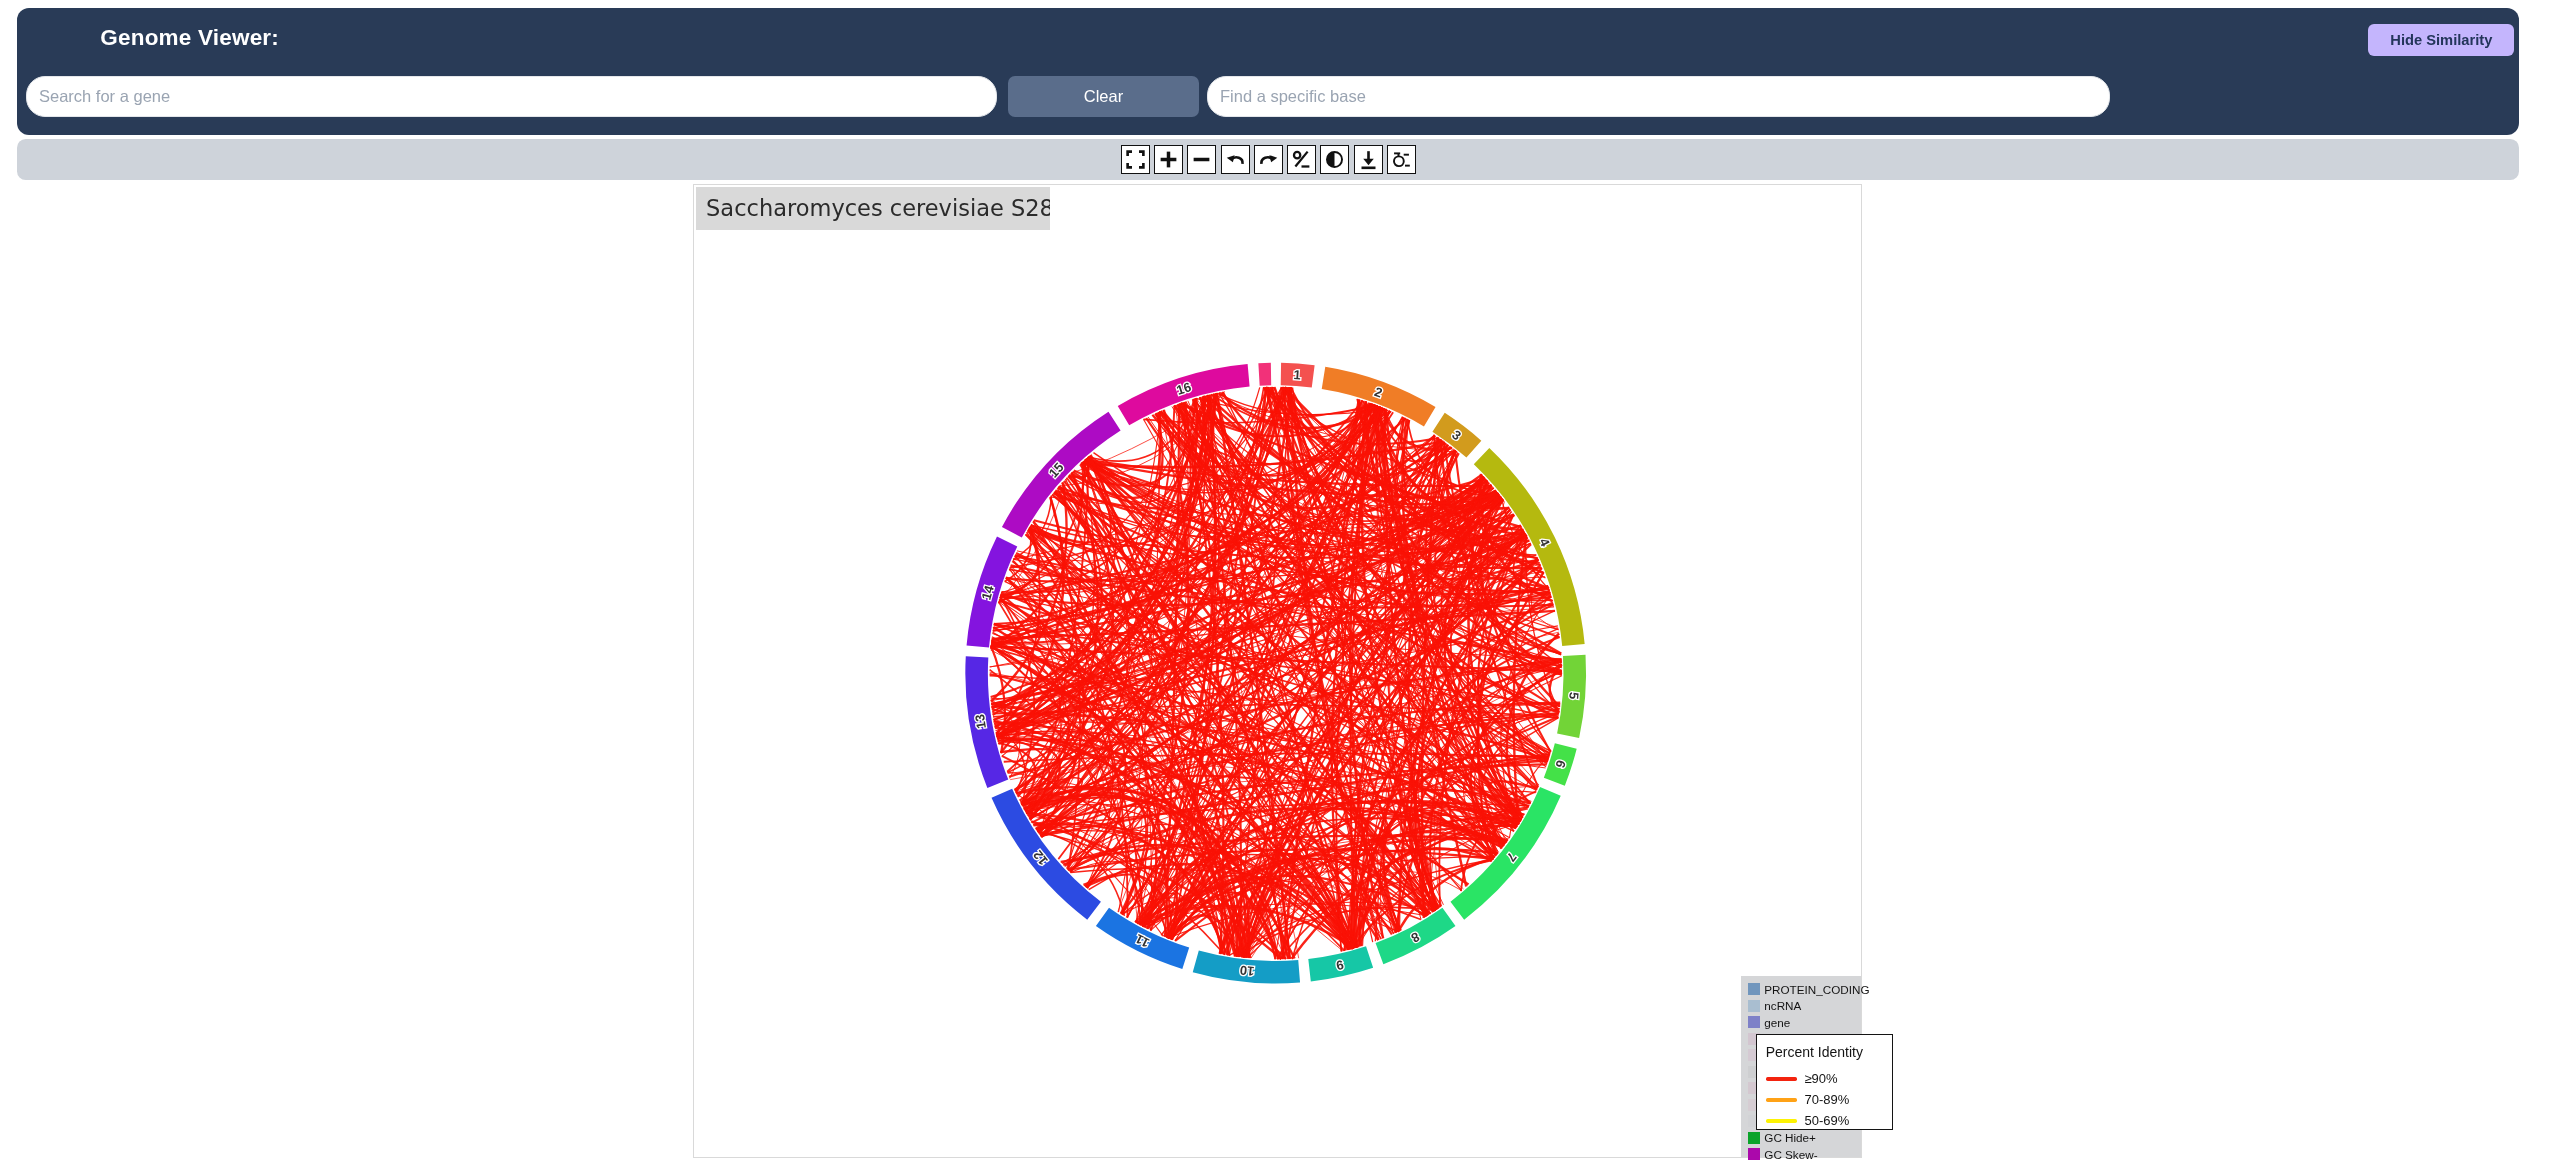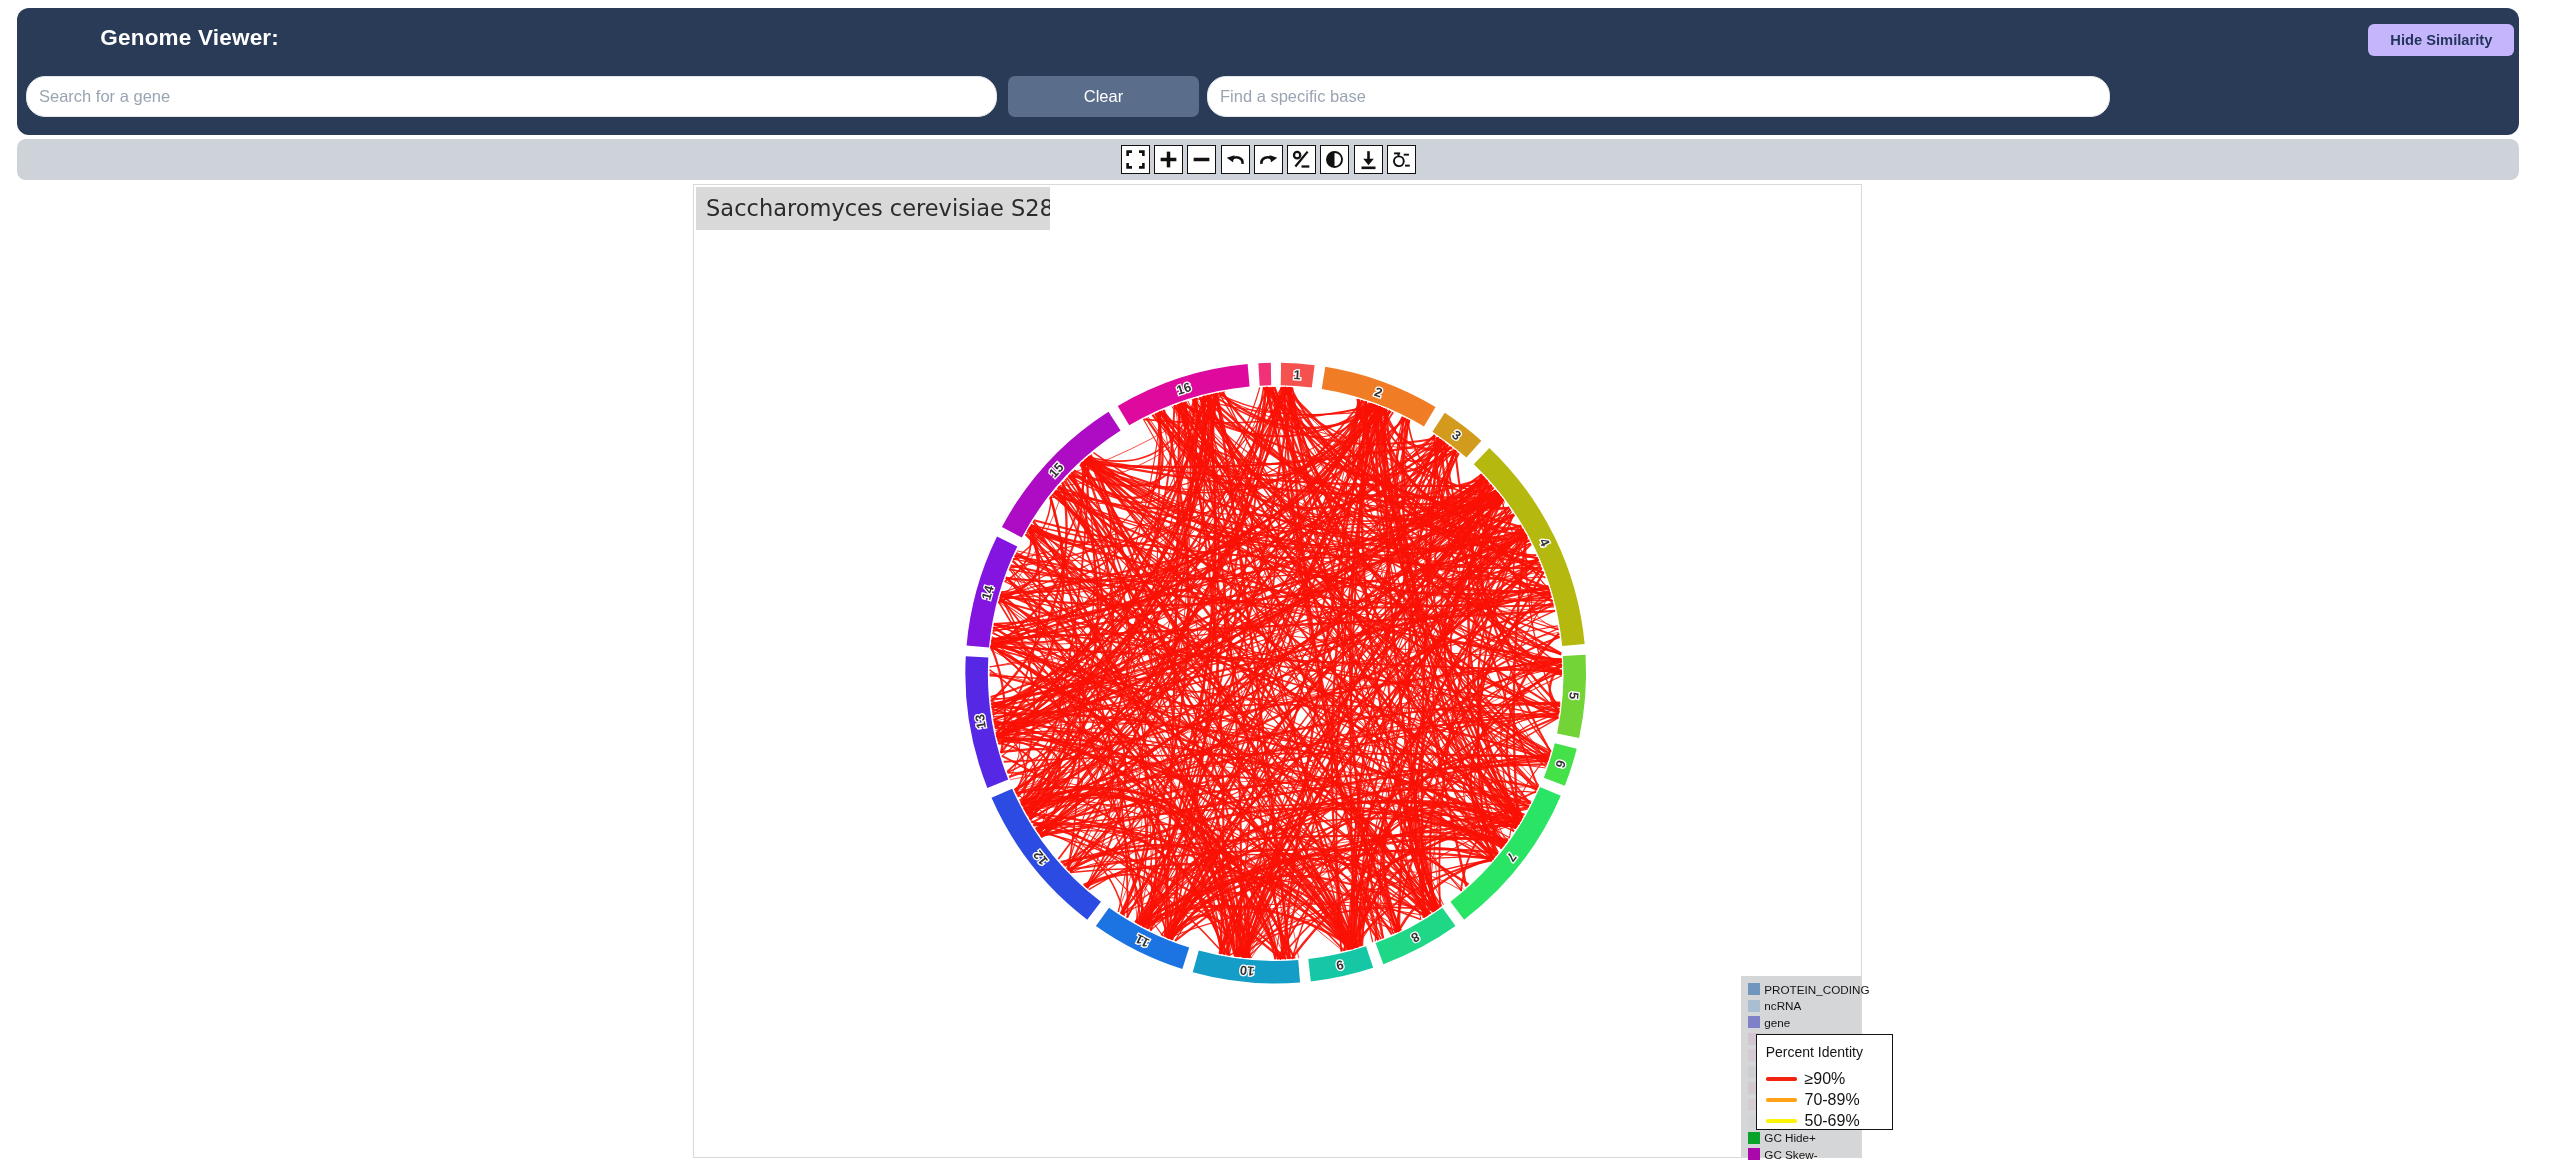--- a/index.html
+++ b/index.html
@@ -43,21 +43,21 @@
   .legend-row.ghost{opacity:0.12;}
   .legend-swatch{width:12px;height:12px;flex:0 0 12px;}
   .legend-label{font-size:11.7px;color:#141414;white-space:nowrap;}
 
   
   .pct-box{position:absolute;left:1014px;top:849px;width:137px;height:96px;background:#ffffff;
     border:1.7px solid #141414;box-sizing:border-box;padding:8.7px 0 0 8.7px;margin-left:48px;}
   .pct-title{font-size:14px;color:#141414;margin-bottom:8.7px;}
   .pct-row{display:flex;align-items:center;gap:7.8px;height:21px;}
   .pct-line{width:31px;height:4.3px;border-radius:1.7px;flex:0 0 31px;}
-  .pct-label{font-size:16px;color:#141414;white-space:nowrap;}
+  .pct-label{font-size:13px;color:#141414;white-space:nowrap;}
 </style>
 </head>
 <body>
 
 <div class="header">
   <div class="header-title">Genome Viewer:</div>
   <button class="hide-sim-btn">Hide Similarity</button>
   <div class="search-row">
     <input class="text-input input-gene" type="text" placeholder="Search for a gene" style="">
     <button class="grey-btn btn-clear">Clear</button>

